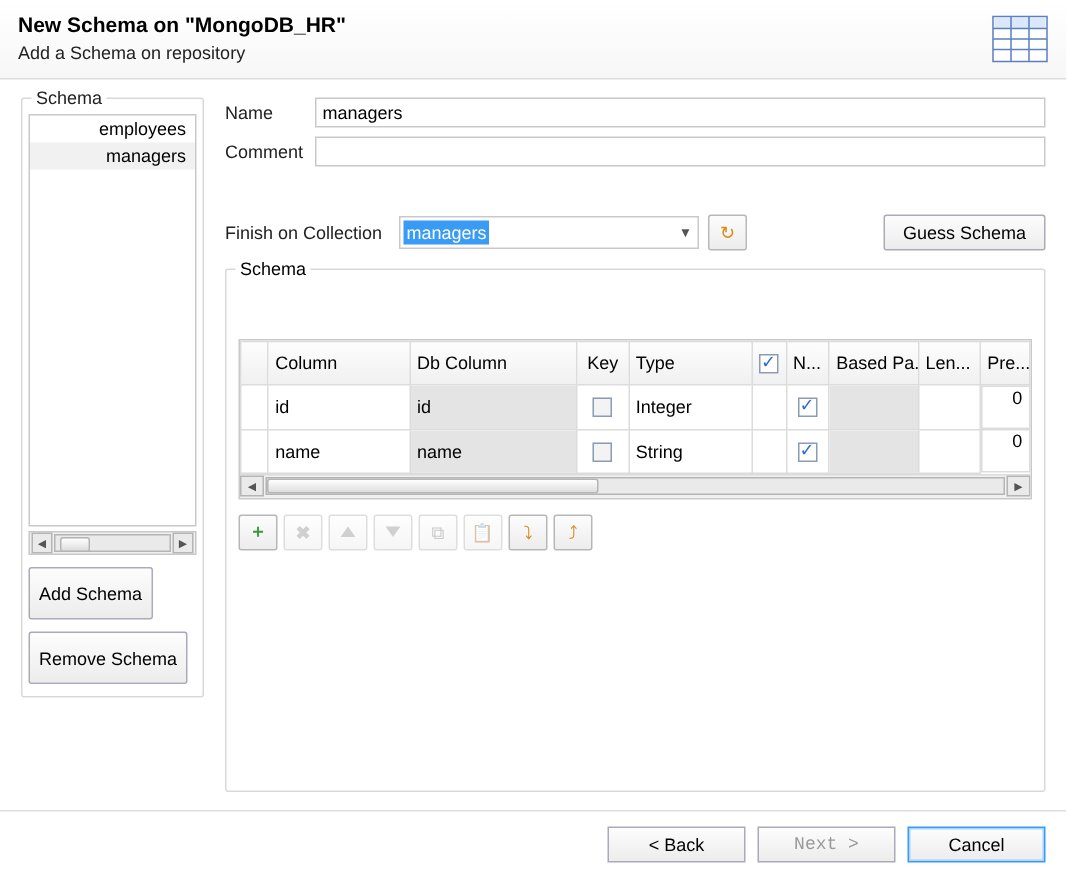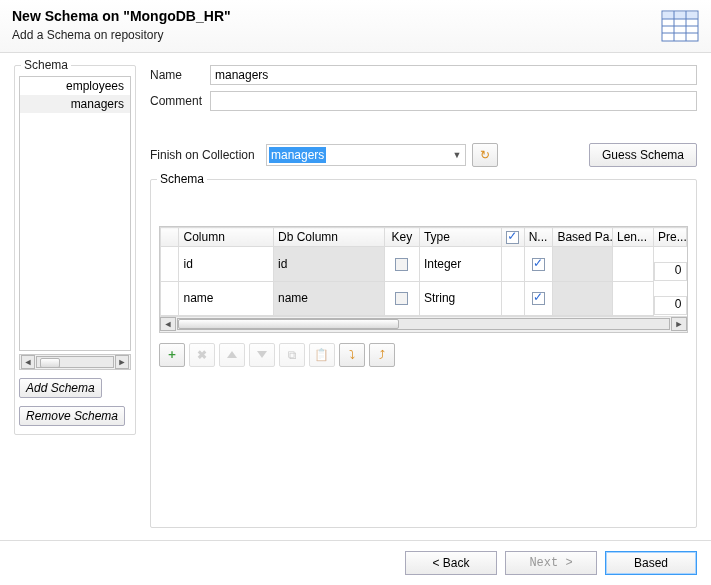--- a/index.html
+++ b/index.html
@@ -19,40 +19,40 @@
   .left { width:122px; display:flex; flex-direction:column; }
   .left-group { border:1px solid #d9d9d9; border-radius:2px; padding:4px 4px 8px 4px; position:relative; }
   .left-group-label { position:absolute; top:-8px; left:6px; background:#fff; padding:0 3px; color:#222; }
   .schema-list { border:1px solid #c9c9c9; background:#fff; height:275px; overflow:auto; margin-top:6px;text-align:right;}
   .schema-item { padding:2px 6px; cursor:default; }
   .schema-item.selected { background:#f1f1f1; }
   .hscroll { border:1px solid #c9c9c9; background:#f0f0f0; height:16px; margin-top:3px; display:flex; align-items:center; justify-content:space-between; padding:0 1px; }
   .hscroll .arrow { width:14px; height:14px; border:1px solid #b5b5b5; background:#eaeaea; display:flex; align-items:center; justify-content:center; font-size:9px; color:#555;}
   .hscroll .thumb { flex:1; margin:0 1px; height:12px; border:1px solid #b5b5b5; background:#eaeaea; position:relative;}
   .hscroll .thumb::after{content:"";position:absolute;left:3px;top:1px;width:18px;height:8px;background:linear-gradient(#fff,#ddd);border:1px solid #b5b5b5;border-radius:2px;}
-  .side-btn { margin-top:8px; height:20px; border:1px solid #aab; background:linear-gradient(#fdfdfd,#ececec); border-radius:2px; cursor:pointer;font-style:italic; }
+  .side-btn { margin-top:8px; height:35px; border:1px solid #aab; background:linear-gradient(#fdfdfd,#ececec); border-radius:2px; cursor:pointer; }
 
   
   .right { flex:1; display:flex; flex-direction:column; }
   .form-row { display:flex; align-items:center; margin-bottom:6px; }
   .form-row label { width:60px; color:#222; }
   .form-row input[type=text] { flex:1; height:20px; border:1px solid #c9c9c9; padding:1px 4px; }
   .form-row.coll label { width:116px; }
   .combo-wrap { position:relative; flex:0 0 200px; }
   .combo { width:200px; height:22px; border:1px solid #c9c9c9; background:#fff; padding-left:2px; display:flex; align-items:center; justify-content:space-between; }
   .combo .sel { background:#3a9bf5; color:#fff; padding:0 2px; height:16px; display:inline-flex; align-items:center; }
   .combo .caret { width:16px; text-align:center; color:#555; font-size:9px; }
   .small-btn { width:26px; height:24px; border:1px solid #b7b7b7; background:linear-gradient(#fdfdfd,#ececec); border-radius:2px; margin-left:6px; display:flex; align-items:center; justify-content:center; color:#d98b1b;}
   .guess-btn { height:24px; padding:0 12px; border:1px solid #aab; background:linear-gradient(#fdfdfd,#ececec); border-radius:2px; margin-left:auto; }
 
   .schema-group { border:1px solid #d9d9d9; border-radius:2px; padding:10px 8px 8px 8px; position:relative; margin-top:6px; flex:1; display:flex; flex-direction:column;}
   .schema-group-label { position:absolute; top:-8px; left:6px; background:#fff; padding:0 3px; }
   .table-wrap { border:1px solid #c9c9c9; margin-top:36px; overflow:hidden; }
   table { border-collapse:collapse; width:100%; table-layout:fixed;}
-  th, td { border:1px solid #dcdcdc; height:19px; padding:0 4px; text-align:left; overflow:hidden; white-space:nowrap; font-weight:normal;margin-top:15px;}
+  th, td { border:1px solid #dcdcdc; height:29px; padding:0 4px; text-align:left; overflow:hidden; white-space:nowrap; font-weight:normal;}
   thead th { background:linear-gradient(#fdfdfd,#f0f0f0); }
   col.c-handle{width:18px;} col.c-col{width:92px;} col.c-db{width:108px;} col.c-key{width:34px;} col.c-type{width:80px;} col.c-nc{width:22px;} col.c-n{width:28px;} col.c-dp{width:58px;} col.c-len{width:40px;} col.c-pre{width:32px;}
   td.db { background:#e4e4e4; }
   td.dp { background:#e4e4e4; }
   td.center, th.center { text-align:center; }
   td.right { text-align:right; }
   .chk { display:inline-block; width:13px; height:13px; border:1px solid #8a9bb3; background:#fff; vertical-align:middle; position:relative;}
   .chk.checked::after { content:"✓"; position:absolute; top:-3px; left:0; font-size:12px; color:#2e6bd6; }
   .chk.ro { background:#f3f3f3; }
   .table-hscroll { height:16px; border-top:1px solid #dcdcdc; background:#f0f0f0; display:flex; align-items:center; }
@@ -221,15 +221,15 @@
           <div class="tbtn tb-imp">⤵</div>
           <div class="tbtn tb-exp">⤴</div>
         </div>
       </div>
     </div>
   </div>
 
   <div class="footer">
     <button class="fbtn">&lt; Back</button>
     <button class="fbtn disabled">Next &gt;</button>
-    <button class="fbtn primary">Based</button>
+    <button class="fbtn primary">Cancel</button>
   </div>
 </div>
 
 </body></html>

